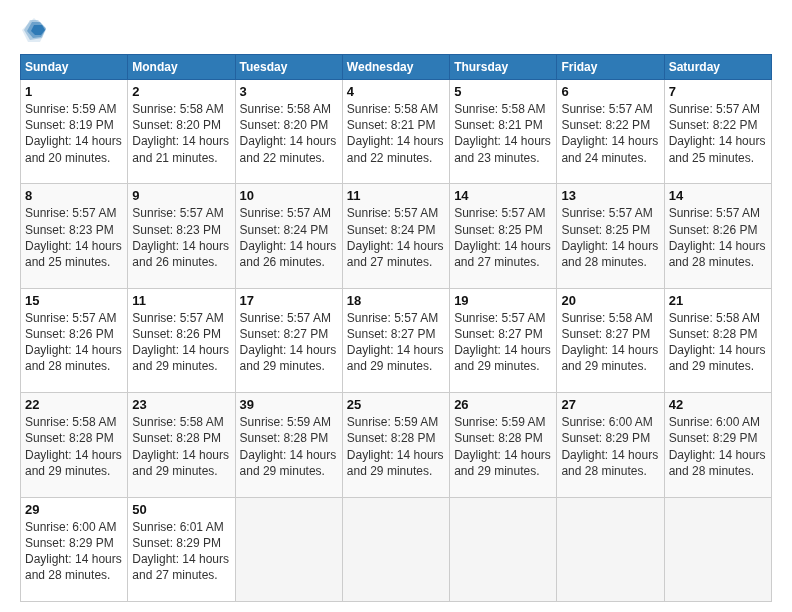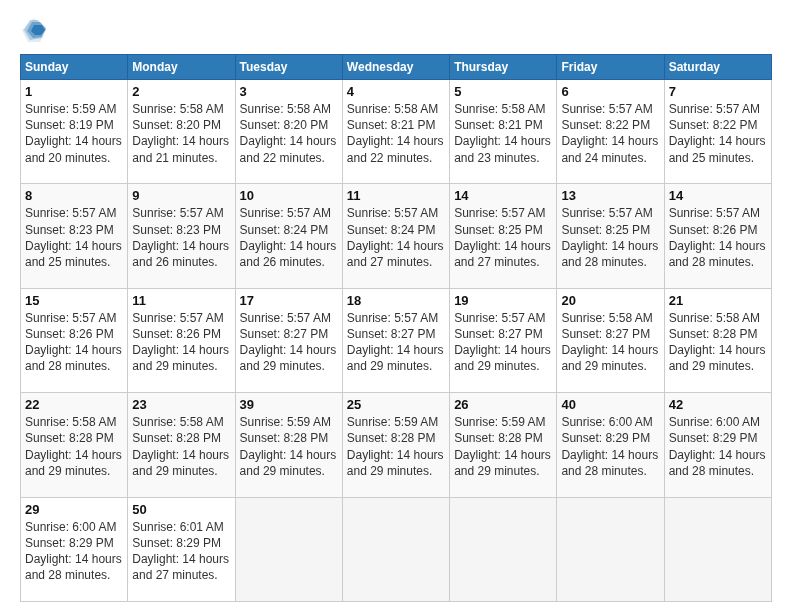--- a/index.html
+++ b/index.html
@@ -342,21 +342,21 @@
       </td>
           <td>
         <span class="day-num">26</span>
         <div class="day-info">
           Sunrise: 5:59 AM<br>
           Sunset: 8:28 PM<br>
           Daylight: 14 hours and 29 minutes.
         </div>
       </td>
           <td>
-        <span class="day-num">40</span>
+        <span class="day-num">27</span>
         <div class="day-info">
           Sunrise: 6:00 AM<br>
           Sunset: 8:29 PM<br>
           Daylight: 14 hours and 28 minutes.
         </div>
       </td>
           <td>
         <span class="day-num">42</span>
         <div class="day-info">
           Sunrise: 6:00 AM<br>

